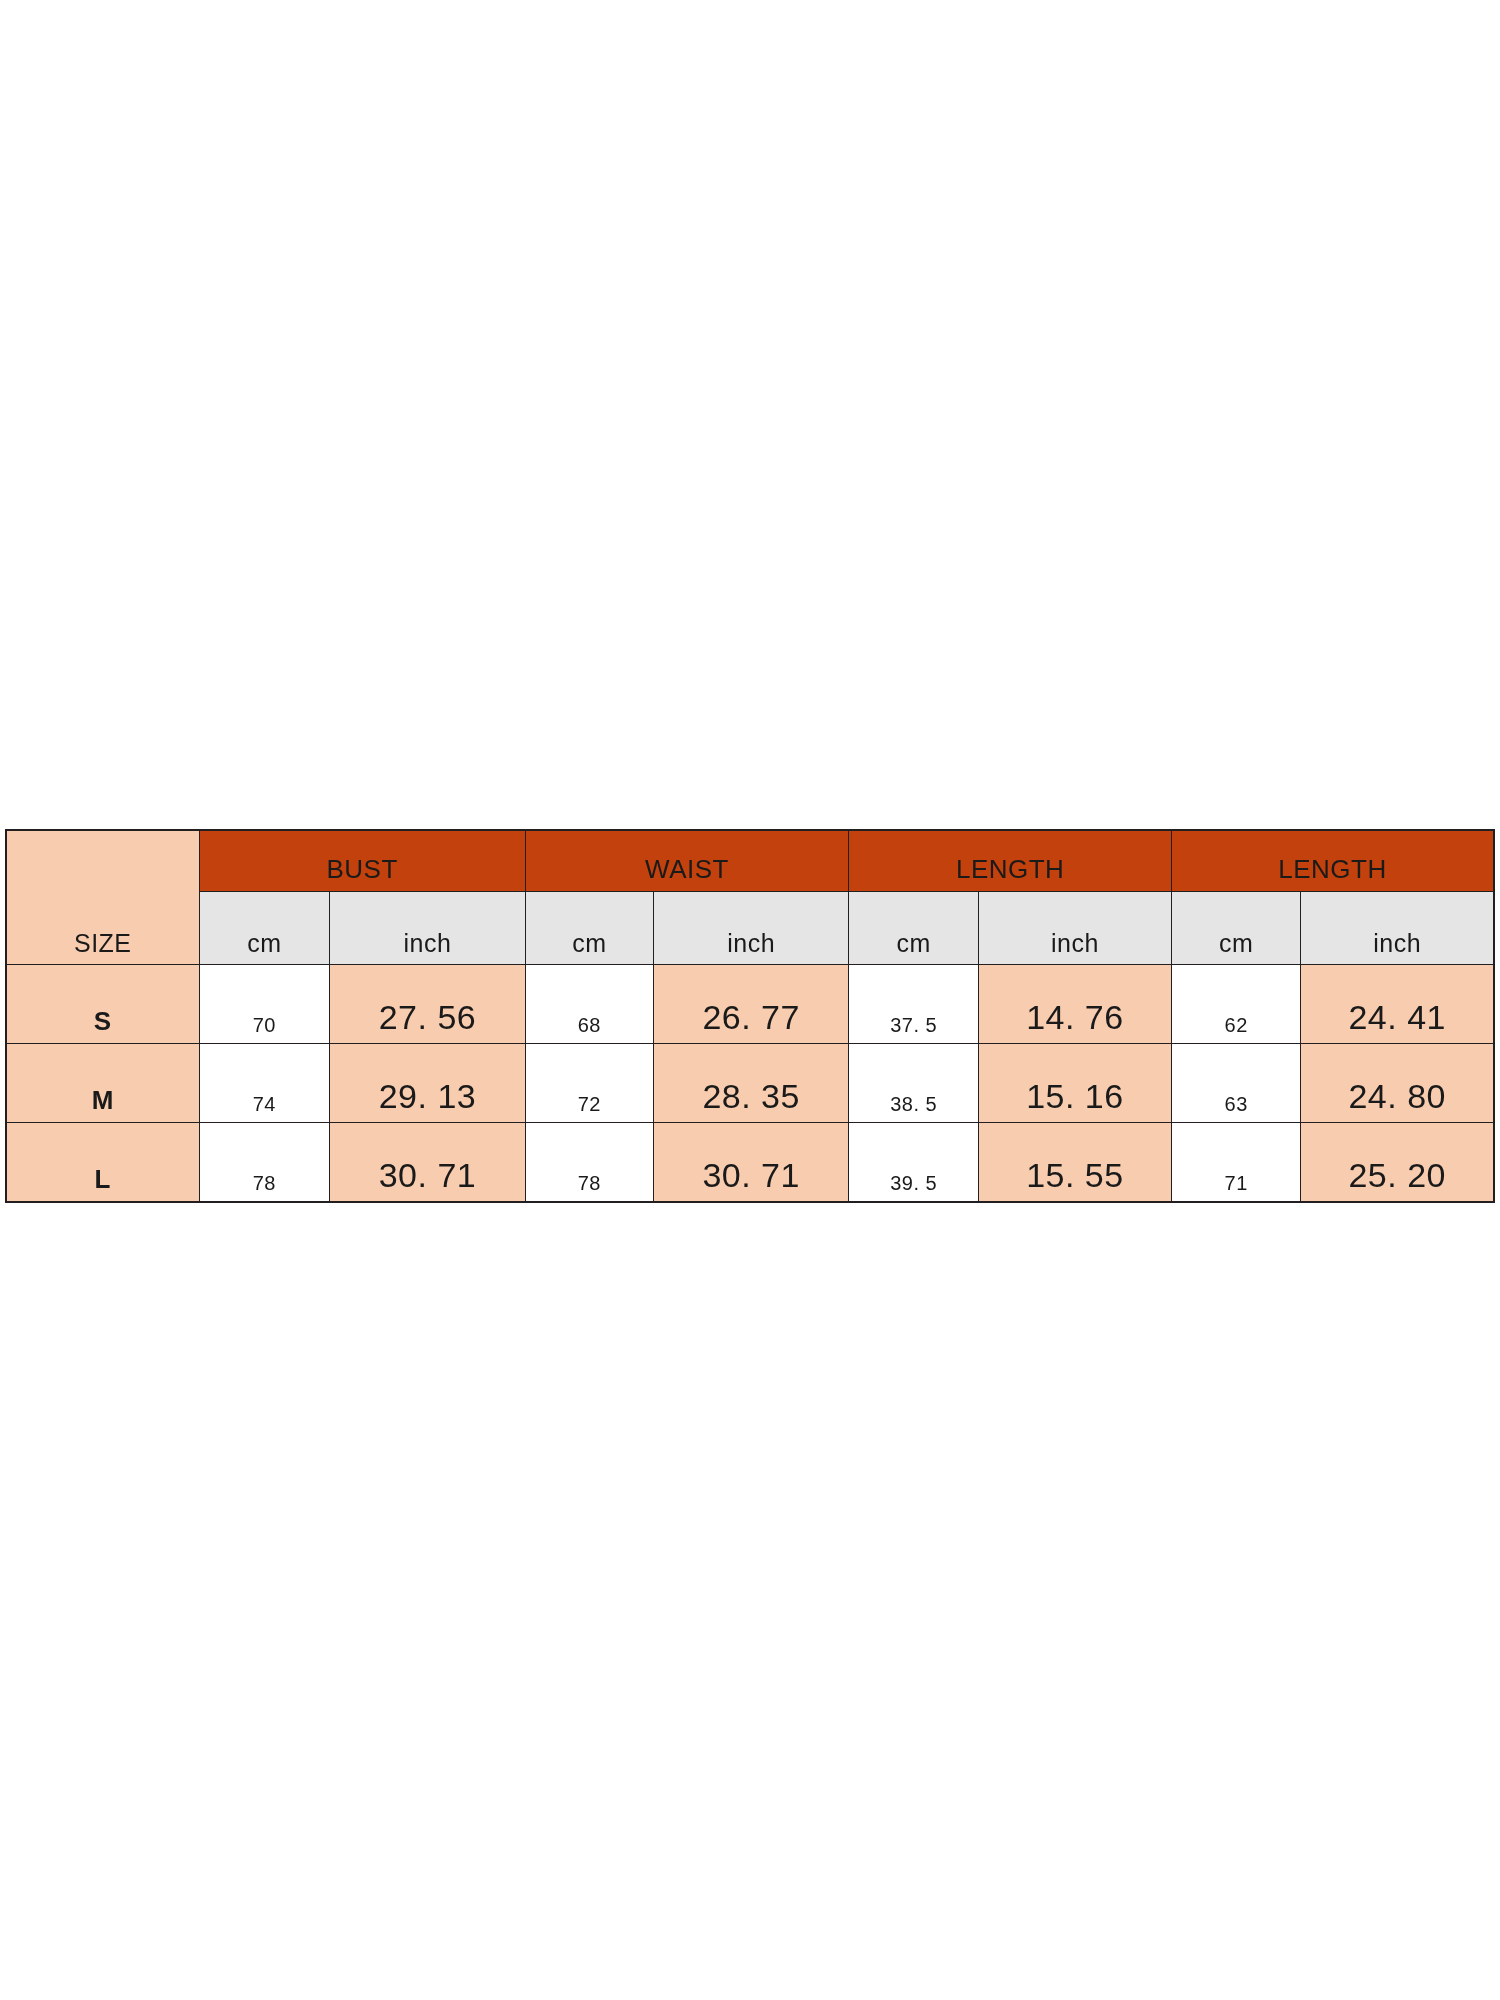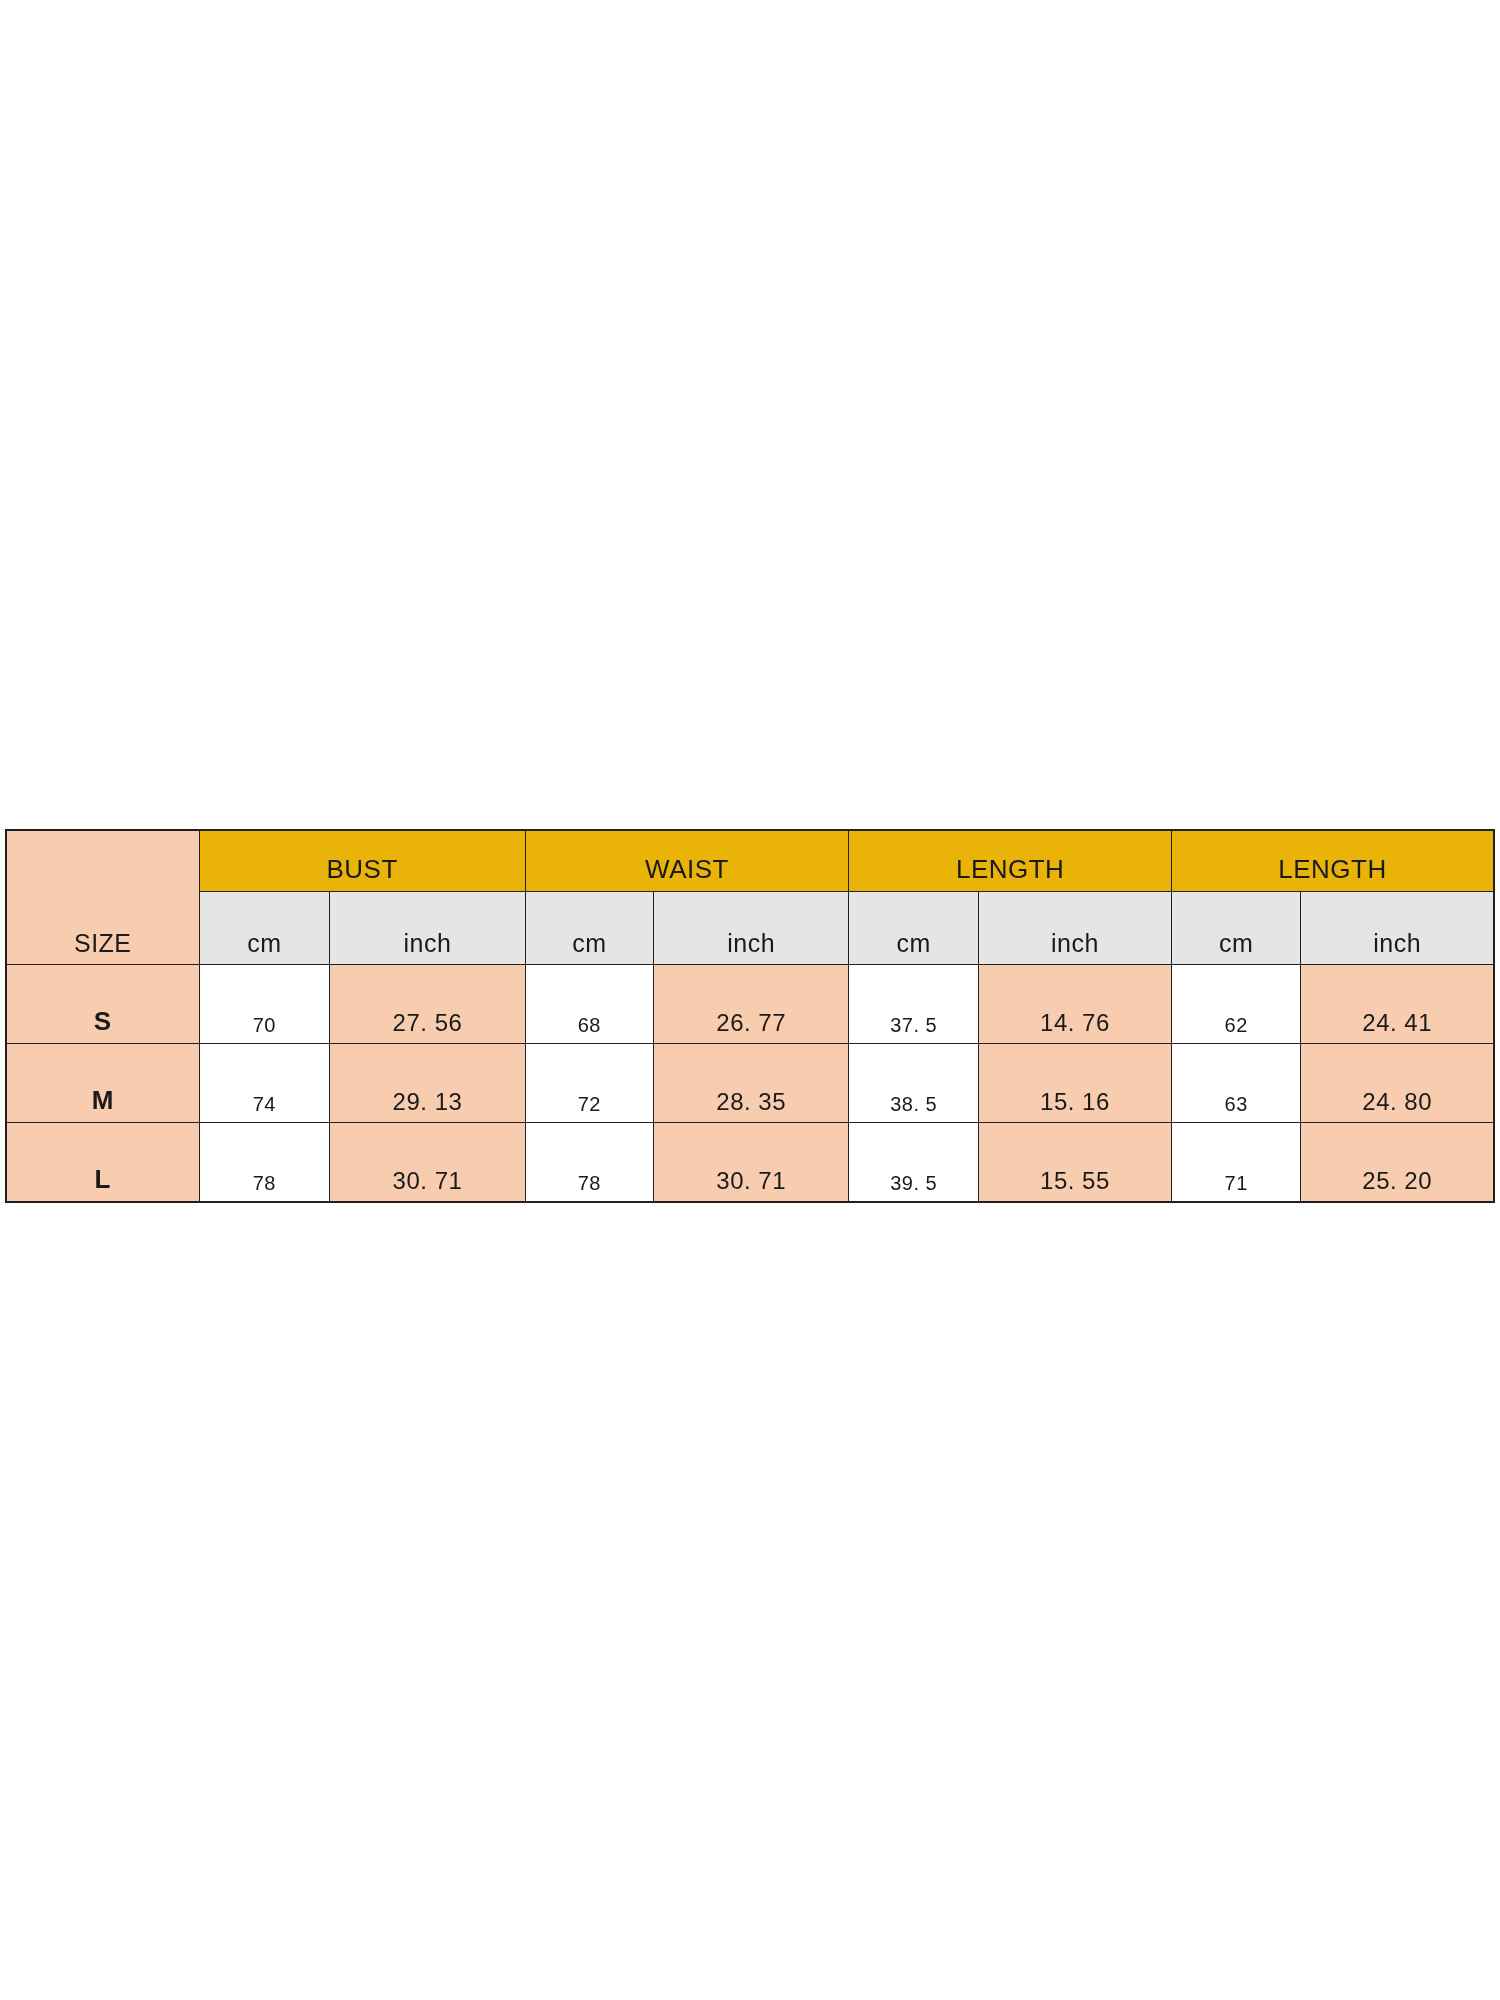--- a/index.html
+++ b/index.html
@@ -42,21 +42,21 @@
   
   td.size-head {
     background: #f8cdaf;
     font-size: 25px;
     height: 120px;
     vertical-align: middle;
     padding-bottom: 0;
     margin-top: 8px;
   }
   td.group-head {
-    background: #eab308;
+    background: #c2410c;
     font-size: 26px;
     height: 54px;
     vertical-align: middle;
     padding-bottom: 2px;
   }
   td.unit-head {
     background: #e5e5e5;
     font-size: 25px;
     height: 66px;
     vertical-align: bottom;
@@ -73,21 +73,21 @@
     font-weight: bold;
     padding-bottom: 8px;
   }
   td.cm-cell {
     background: #ffffff;
     font-size: 20px;
     padding-bottom: 8px;
   }
   td.inch-cell {
     background: #f8cdaf;
-    font-size: 24px;
+    font-size: 34px;
     padding-bottom: 8px;
   }
 </style>
 </head>
 <body>
 
 <div id="size-chart-wrap">
   <table class="size-chart">
     <colgroup>
       <col style="width:158px">

